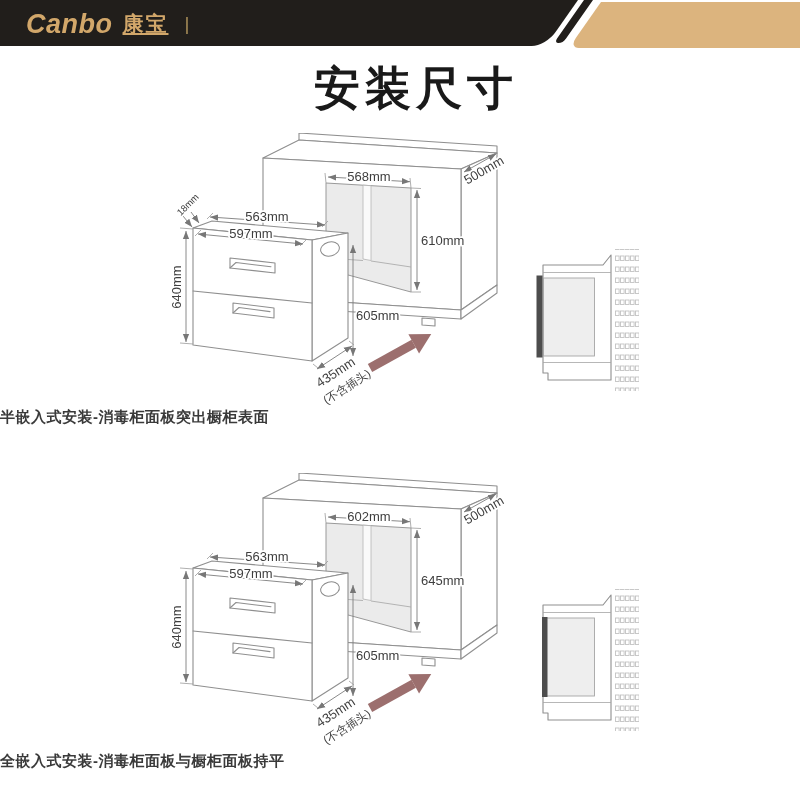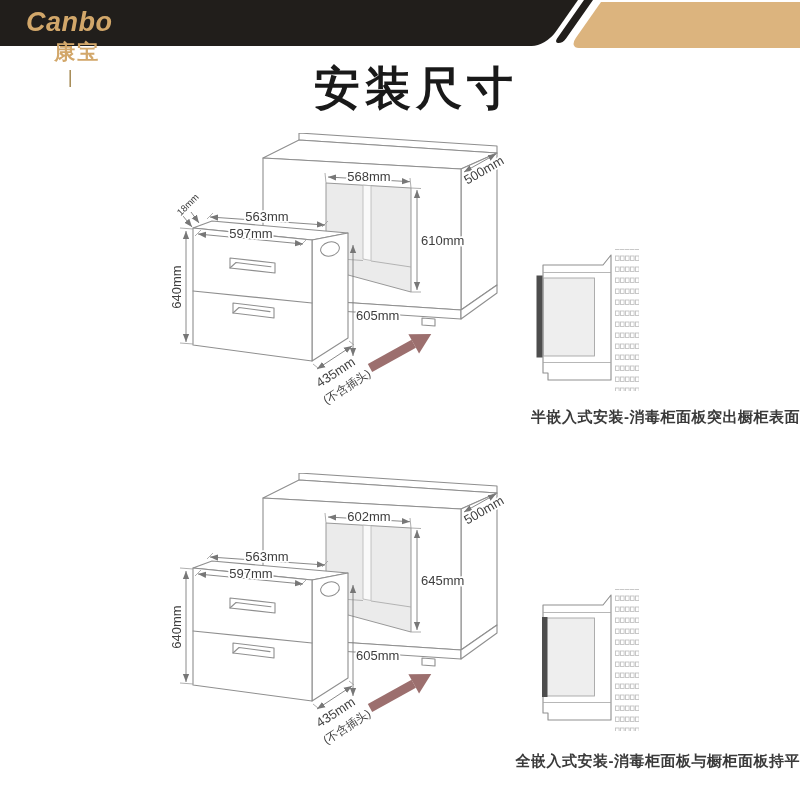--- a/index.html
+++ b/index.html
@@ -7,32 +7,32 @@
         font-family:"Liberation Sans",sans-serif;}
 
   
   .hdr{position:absolute;left:0;top:0;width:800px;height:52px;}
   .hdr-black{position:absolute;left:-40px;top:0;width:618px;height:46px;background:#211e1b;
              transform:skewX(-35deg);transform-origin:0 0;border-bottom-right-radius:14px;}
   .hdr-stripe{position:absolute;left:584px;top:0;width:9px;height:43px;background:#211e1b;
               transform:skewX(-35deg);transform-origin:0 0;border-radius:0 0 5px 5px;}
   .hdr-gold{position:absolute;left:601px;top:2px;width:240px;height:46px;background:#dcb47e;
             transform:skewX(-35deg);transform-origin:0 0;border-bottom-left-radius:10px;}
-  .hdr-left{position:absolute;left:26px;top:7px;height:34px;display:flex;align-items:center;z-index:2;flex-direction:column;}
+  .hdr-left{position:absolute;left:26px;top:7px;height:34px;display:flex;align-items:center;z-index:2;}
   .logo-en{font-style:italic;font-weight:bold;font-size:27px;color:#d2a76a;letter-spacing:.5px;}
-  .logo-cn{font-weight:bold;font-size:21px;color:#d2a76a;letter-spacing:2px;margin-left:16px;}
+  .logo-cn{font-weight:bold;font-size:21px;color:#d2a76a;letter-spacing:2px;margin-left:10px;text-decoration:underline;}
   .hdr-div{color:#a78d58;font-size:19px;font-weight:normal;margin:0 14px 0 16px;}
   .slogan{font-weight:bold;font-size:19px;color:#d2a76a;letter-spacing:1.5px;}
   .hdr-since{position:absolute;left:612px;top:12px;width:176px;text-align:center;z-index:2;
              font-style:italic;font-weight:bold;font-size:21px;color:#23201d;letter-spacing:1px;}
 
   
   .page-title{position:absolute;top:58px;left:16px;width:100%;text-align:center;
               font-size:46px;font-weight:bold;color:#191919;letter-spacing:5px;}
-  .caption{position:absolute;left:0;width:100%;text-align:right;font-size:15px;
+  .caption{position:absolute;left:0;width:100%;text-align:left;font-size:15px;
            font-weight:600;color:#3a3a3a;letter-spacing:.5px;}
   .cap1{top:408px;} .cap2{top:752px;}
 
   
   .diag{position:absolute;left:70px;width:660px;height:335px;}
   .d1{top:133px;} .d2{top:473px;}
 
   .face{fill:#ffffff;stroke:#8f8f8f;stroke-width:1.1;stroke-linejoin:round;}
   .ln{stroke:#8f8f8f;stroke-width:1.1;fill:none;stroke-linejoin:round;stroke-linecap:round;}
   .thin{stroke:#a5a5a5;stroke-width:.8;fill:none;}

